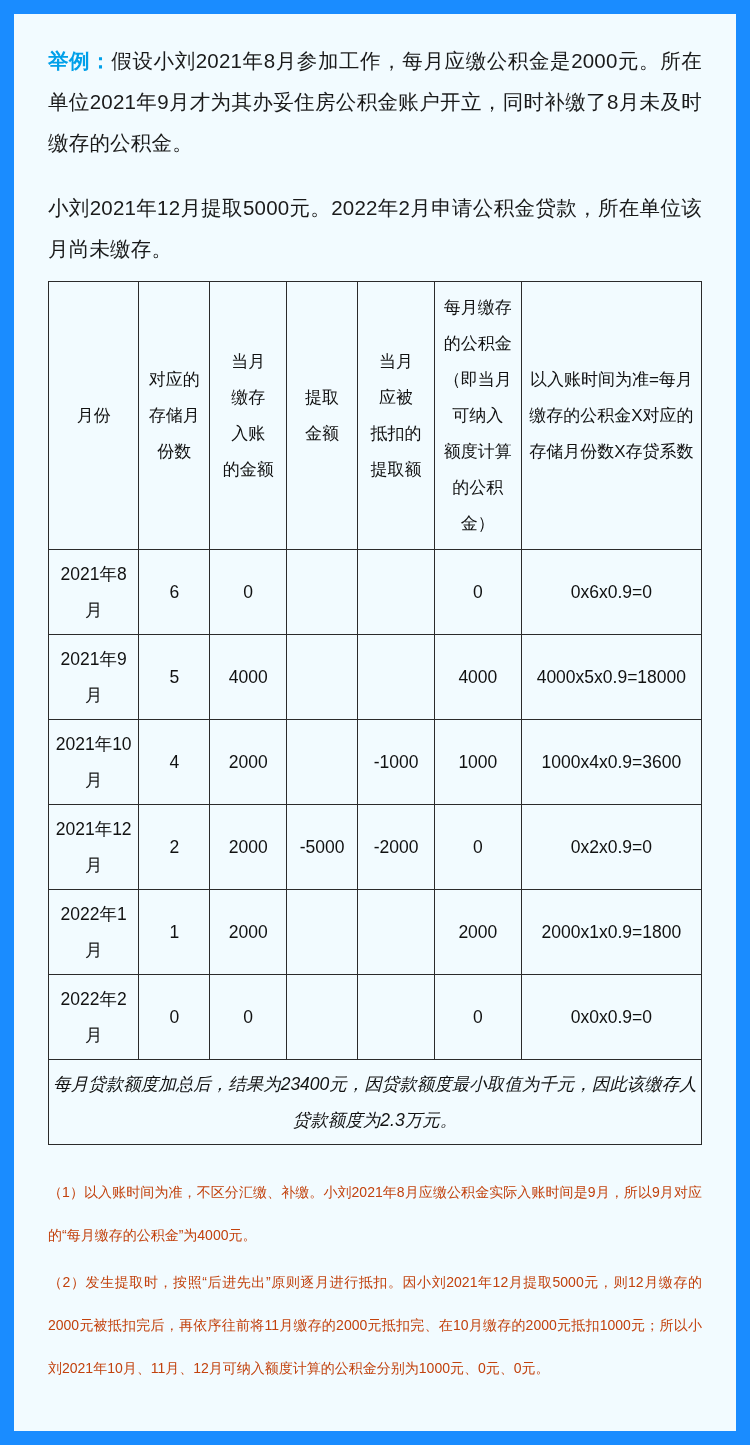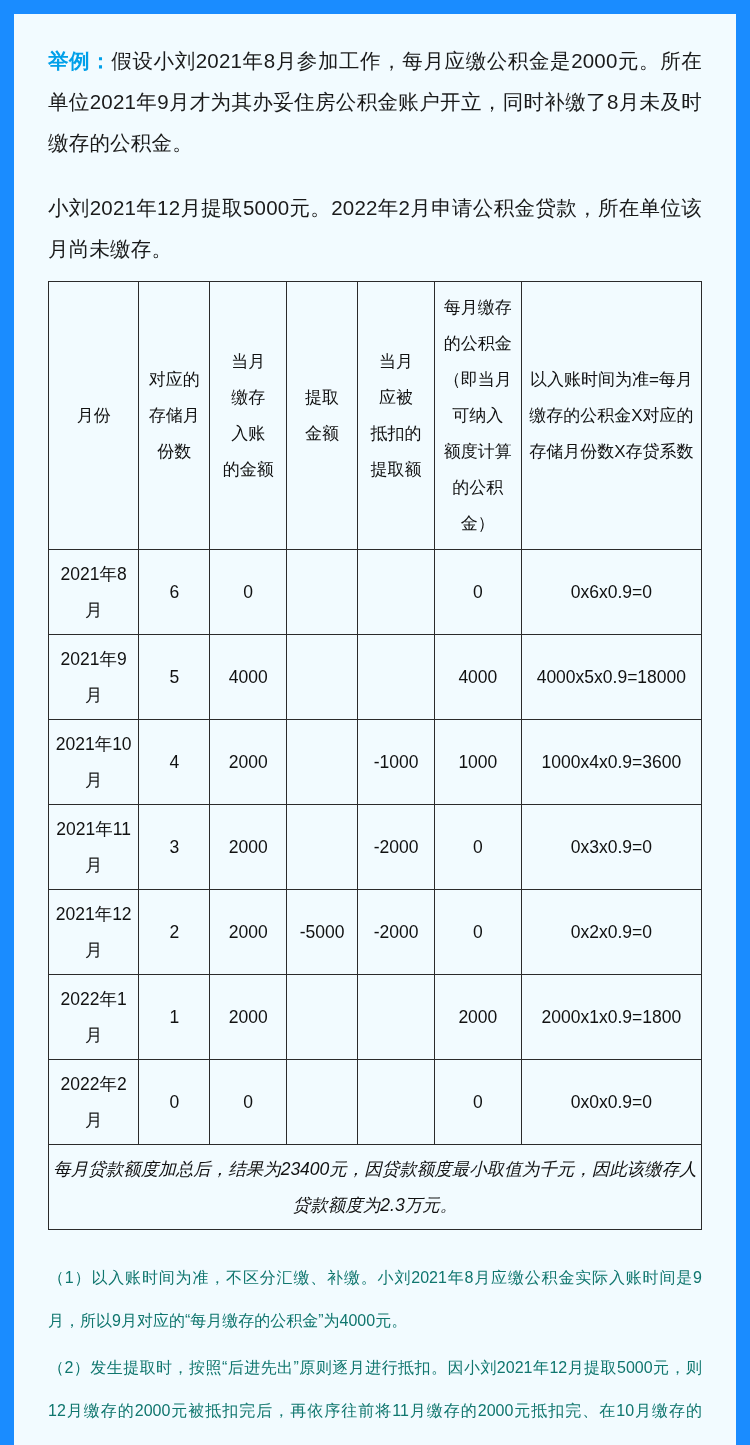--- a/index.html
+++ b/index.html
@@ -79,23 +79,23 @@
   .col-6 { width: 28.6%; }
   .hdr-wrap {
     display: block;
     white-space: pre-line;
   }
   .after-table {
     margin-top: 26px;
   }
   p.body-para {
     margin: 0 0 4px 0;
-    font-size: 16px;
+    font-size: 14px;
     line-height: 43px;
-    color: #0f766e;
+    color: #c2410c;
     text-align: justify;
   }
 </style>
 </head>
 <body>
 
 <div class="page">
   <div class="card">
 
     <p class="para"><span class="lead">举例：</span><span>假设小刘2021年8月参加工作，每月应缴公积金是2000元。所在单位2021年9月才为其办妥住房公积金账户开立，同时补缴了8月未及时缴存的公积金。</span></p>
@@ -166,29 +166,20 @@
         <tr>
           <td>2021年10月</td>
           <td>4</td>
           <td>2000</td>
           <td></td>
           <td>-1000</td>
           <td>1000</td>
           <td>1000x4x0.9=3600</td>
         </tr>
         <tr>
-          <td>2021年11月</td>
-          <td>3</td>
-          <td>2000</td>
-          <td></td>
-          <td>-2000</td>
-          <td>0</td>
-          <td>0x3x0.9=0</td>
-        </tr>
-        <tr>
           <td>2021年12月</td>
           <td>2</td>
           <td>2000</td>
           <td>-5000</td>
           <td>-2000</td>
           <td>0</td>
           <td>0x2x0.9=0</td>
         </tr>
         <tr>
           <td>2022年1月</td>

